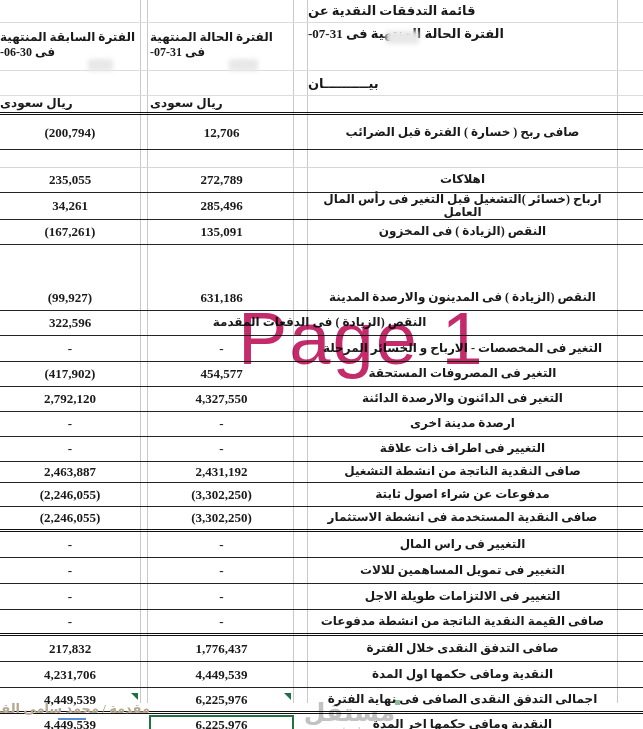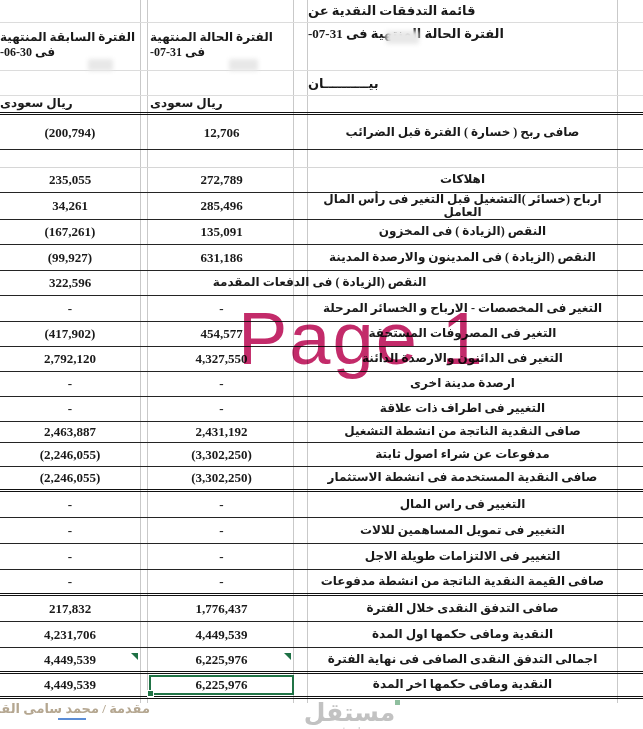--- a/index.html
+++ b/index.html
@@ -124,21 +124,21 @@
     <div class="g3"></div>
   </div>
       <div class="row rule-single" style="height: 25px;">
     <div class="cell prev">(167,261)</div>
     <div class="g1"></div>
     <div class="cell cur">135,091</div>
     <div class="g2"></div>
     <div class="cell desc">النقص (الزيادة ) فى المخزون</div>
     <div class="g3"></div>
   </div>
-      <div class="row rule-single" style="height: 26px;">
+      <div class="row rule-single" style="height: 26px; margin-top: 40px;">
     <div class="cell prev">(99,927)</div>
     <div class="g1"></div>
     <div class="cell cur">631,186</div>
     <div class="g2"></div>
     <div class="cell desc">النقص (الزيادة ) فى المدينون والارصدة المدينة</div>
     <div class="g3"></div>
   </div>
       <div class="row rule-single" style="height: 25px;">
     <div class="cell prev">322,596</div>
     <div class="g1"></div>

